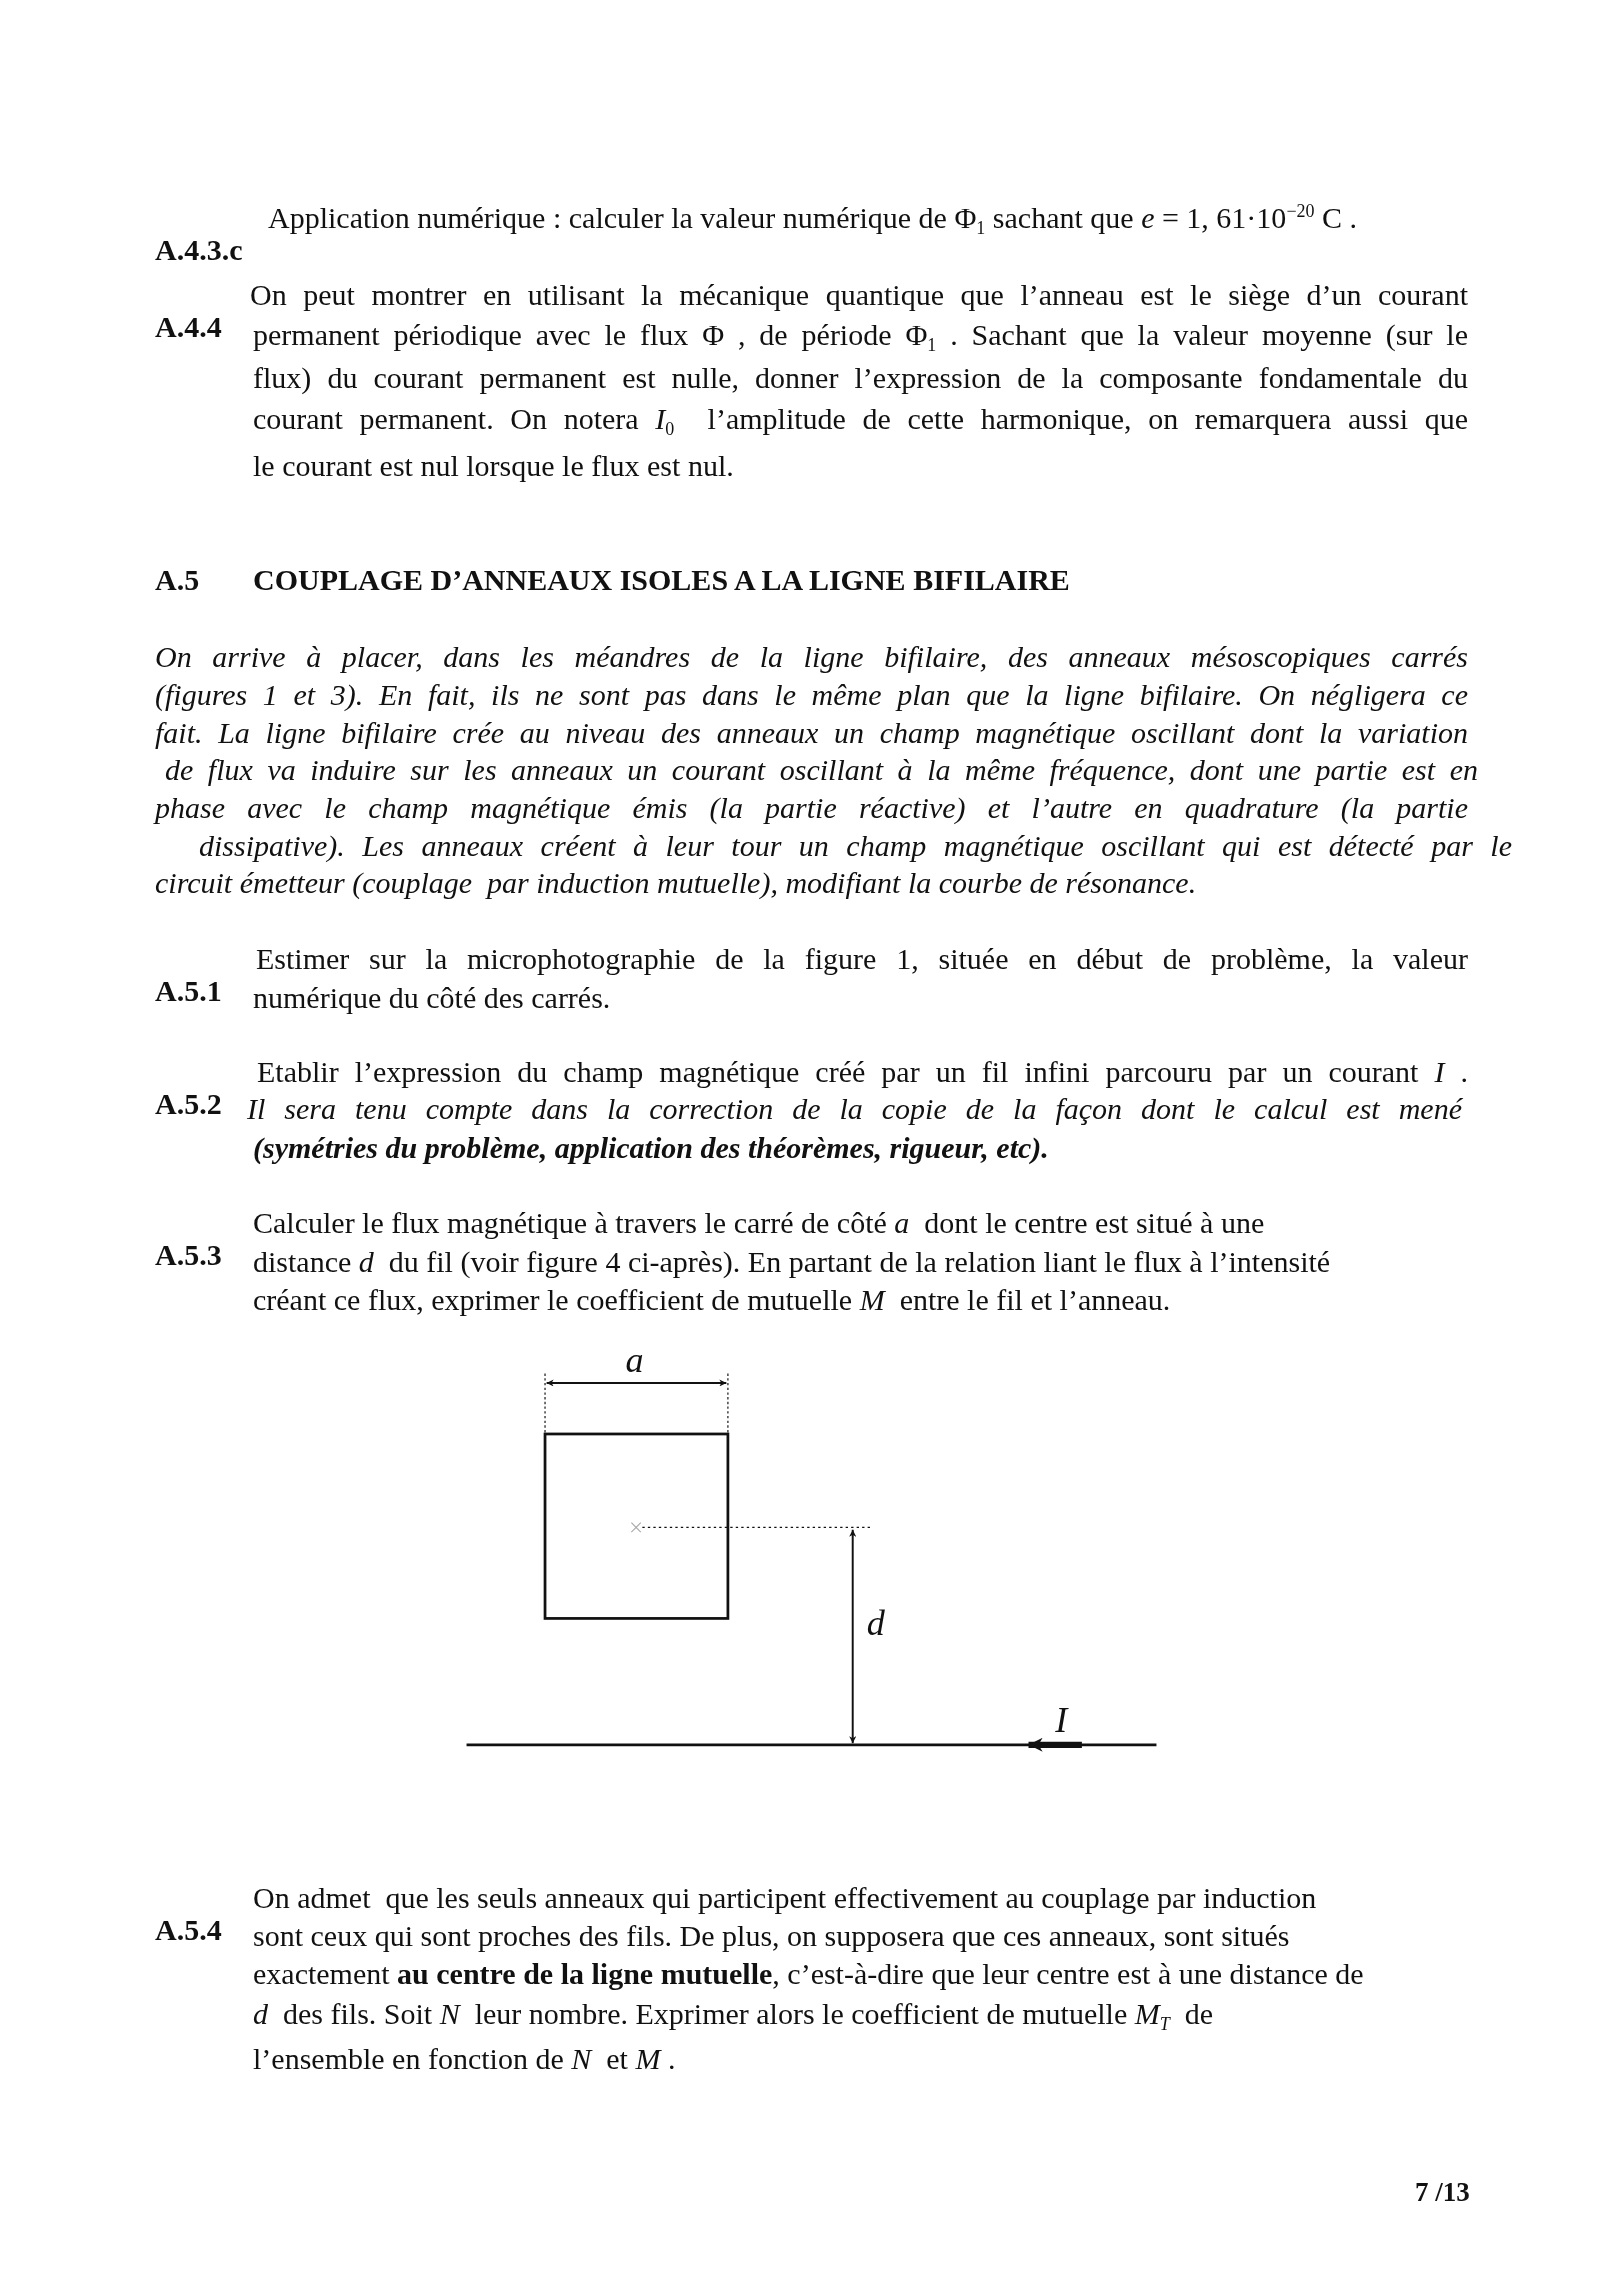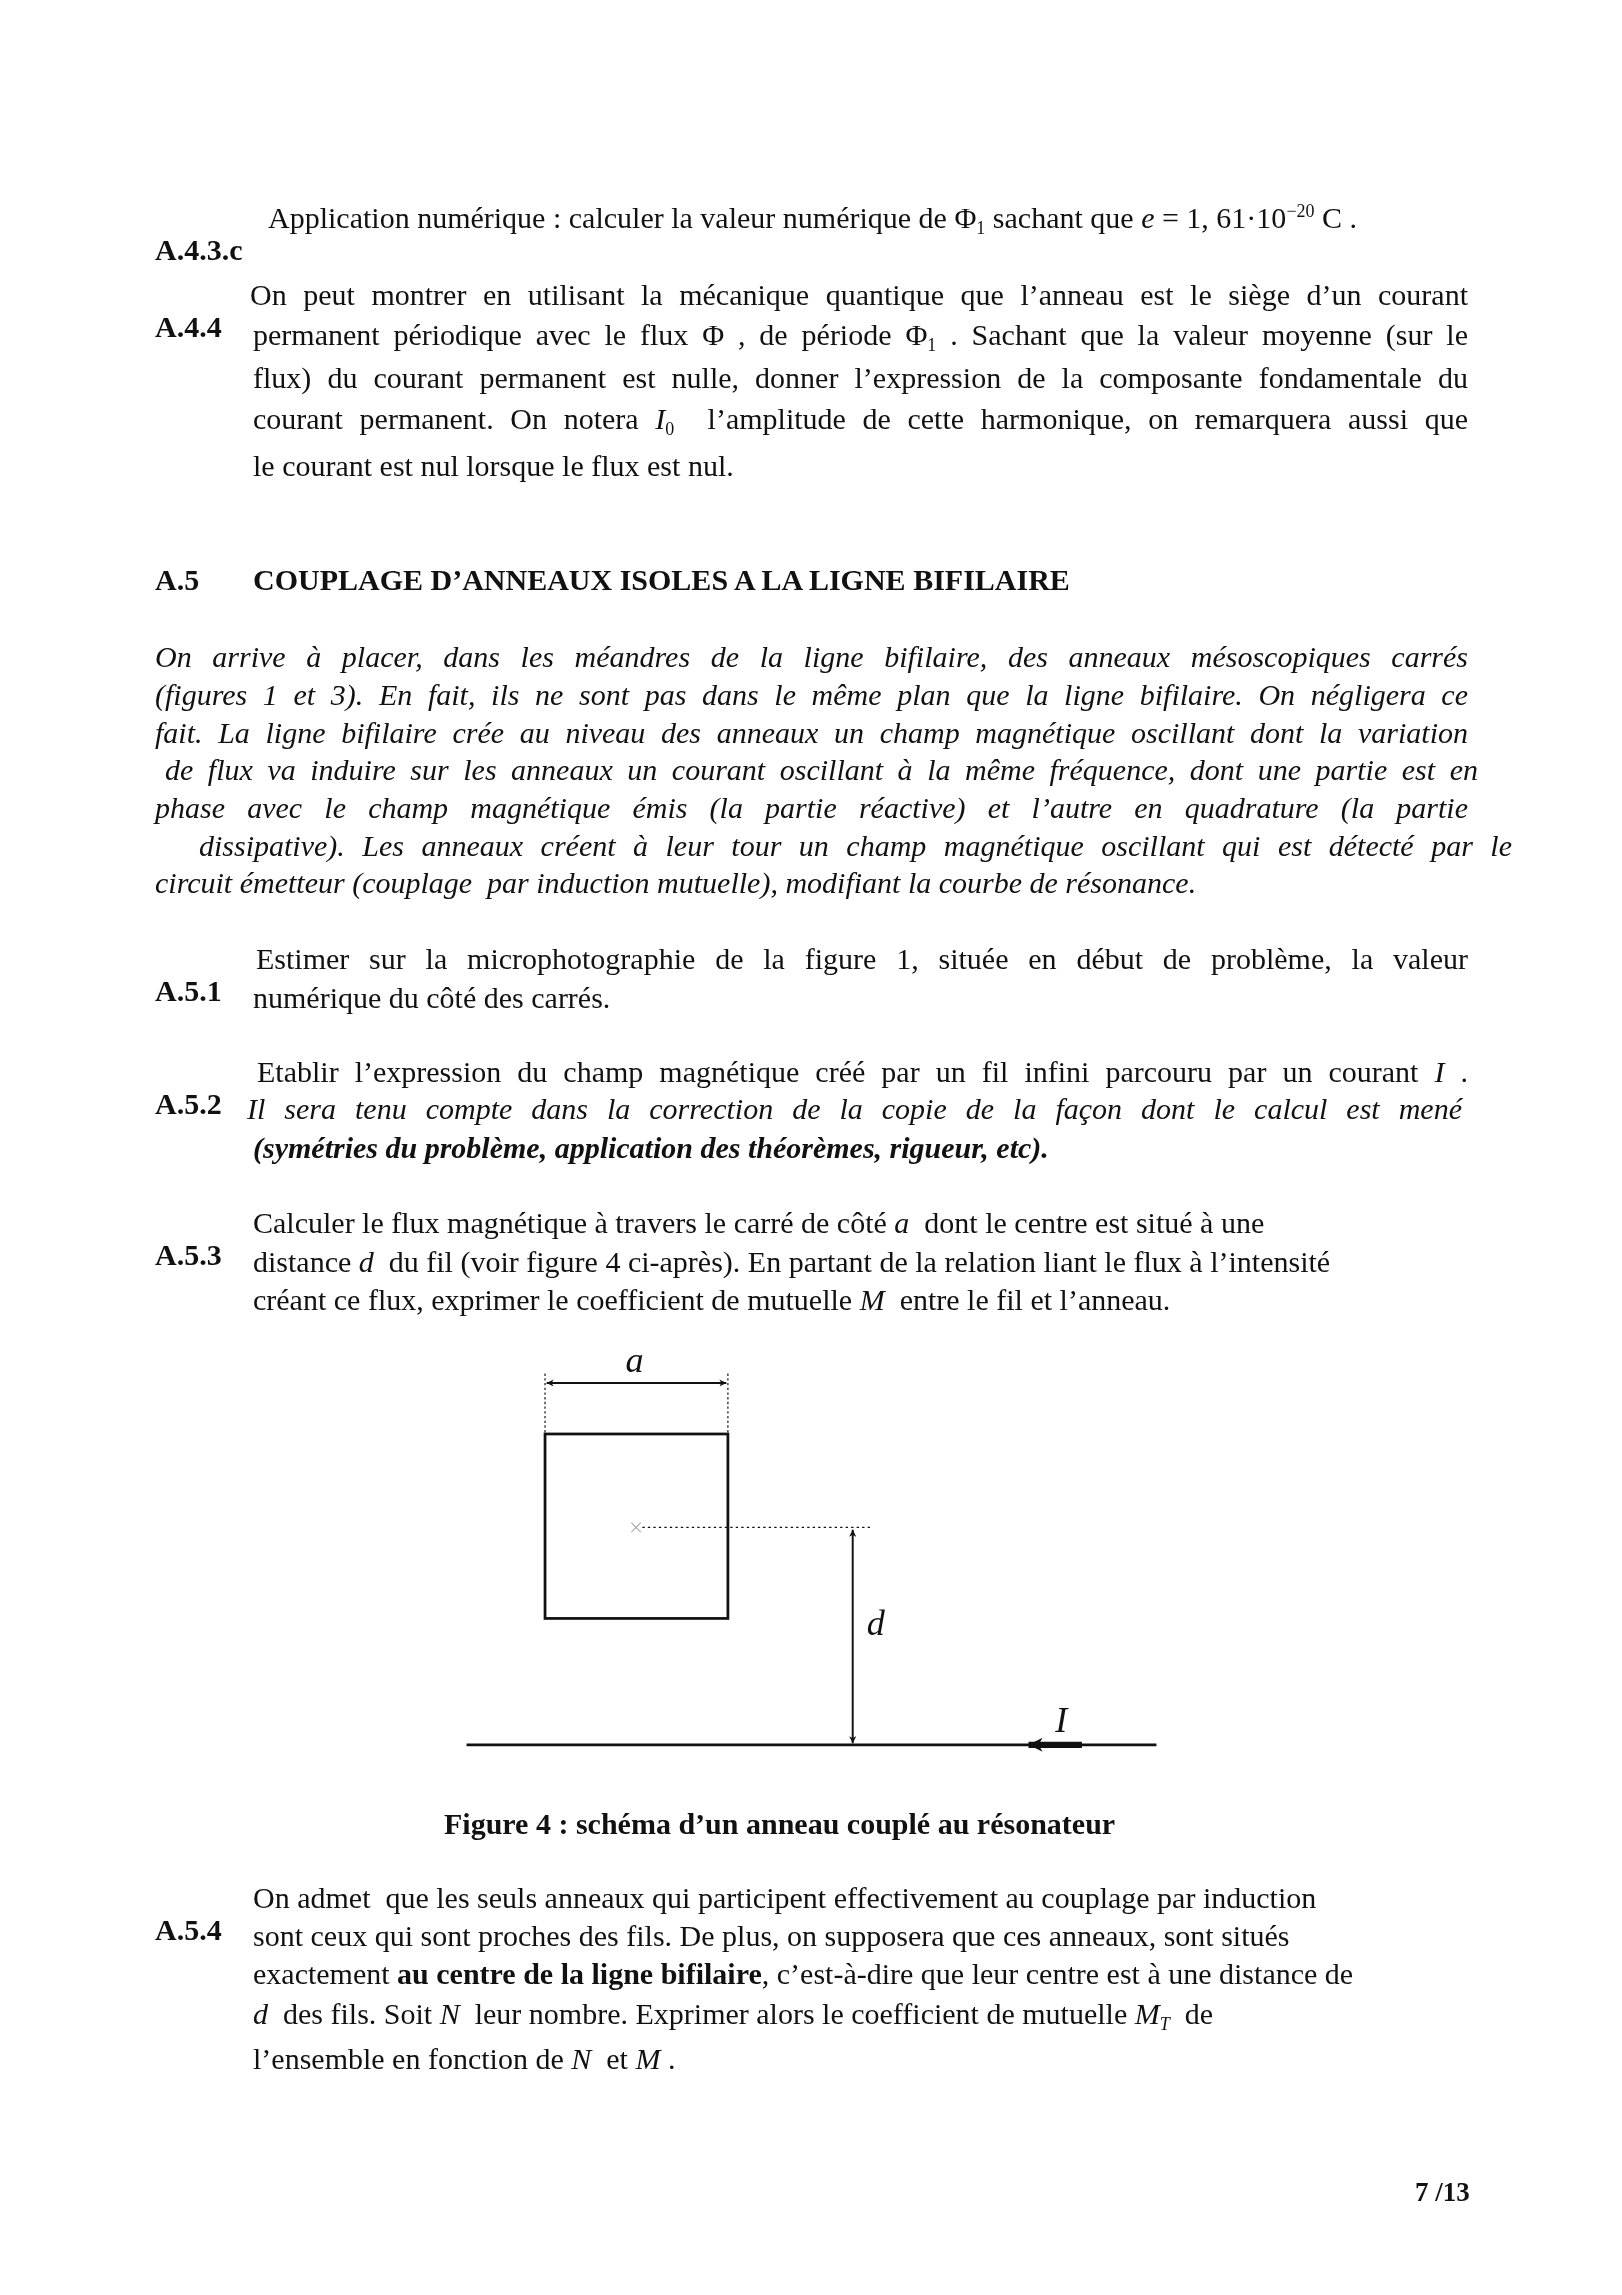--- a/index.html
+++ b/index.html
@@ -103,27 +103,26 @@
 
     <line x1="1086" y1="1949" x2="1086" y2="2221" stroke="#111111" stroke-width="2.5" marker-start="url(#arrowhead)" marker-end="url(#arrowhead)"></line>
     <text x="1104" y="2083" class="fig-label">d</text>
 
     <line x1="594" y1="2223" x2="1473" y2="2223" stroke="#111111" stroke-width="3.5"></line>
 
     <line x1="1378" y1="2223" x2="1310" y2="2223" stroke="#111111" stroke-width="8" marker-end="url(#arrowhead-big)"></line>
     <text x="1344" y="2207" class="fig-label">I</text>
   </svg>
 
-  <div class="line caption" style="left:444px; top:1809px;">Figure 4 : schéma d’un anneau couplé au résonateur</div>
 
   <div>
     <div class="line b" style="left:155px; top:1883px;">A.5.4</div>
     <div class="line" style="left:253px; top:1883px;"><span>On admet  que les seuls anneaux qui participent effectivement au couplage par induction</span></div>
     <div class="line" style="left:253px; top:1921px;"><span>sont ceux qui sont proches des fils. De plus, on supposera que ces anneaux, sont situés</span></div>
-    <div class="line" style="left:253px; top:1959px;"><span>exactement </span><span class="b">au centre de la ligne bifilaire</span><span>, c’est-à-dire que leur centre est à une distance de</span></div>
+    <div class="line" style="left:253px; top:1959px;"><span>exactement </span><span class="b">au centre de la ligne mutuelle</span><span>, c’est-à-dire que leur centre est à une distance de</span></div>
     <div class="line" style="left:253px; top:1999px;"><span class="m">d</span><span>  des fils. Soit </span><span class="m">N</span><span>  leur nombre. Exprimer alors le coefficient de mutuelle </span><span class="m">M</span><sub class="m">T</sub><span>  de</span></div>
     <div class="line" style="left:253px; top:2044px;"><span>l’ensemble en fonction de </span><span class="m">N</span><span>  et </span><span class="m">M</span><span> .</span></div>
   </div>
 
   <div class="line pagenum" style="left:1415px; top:2179px;">7 /13</div>
 
 </div>
 
 
 </body></html>

